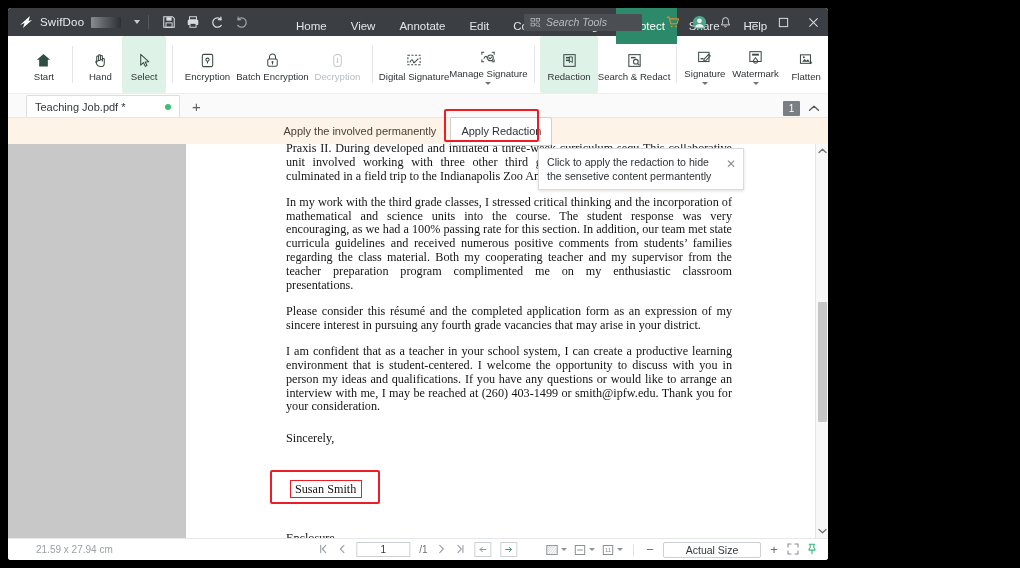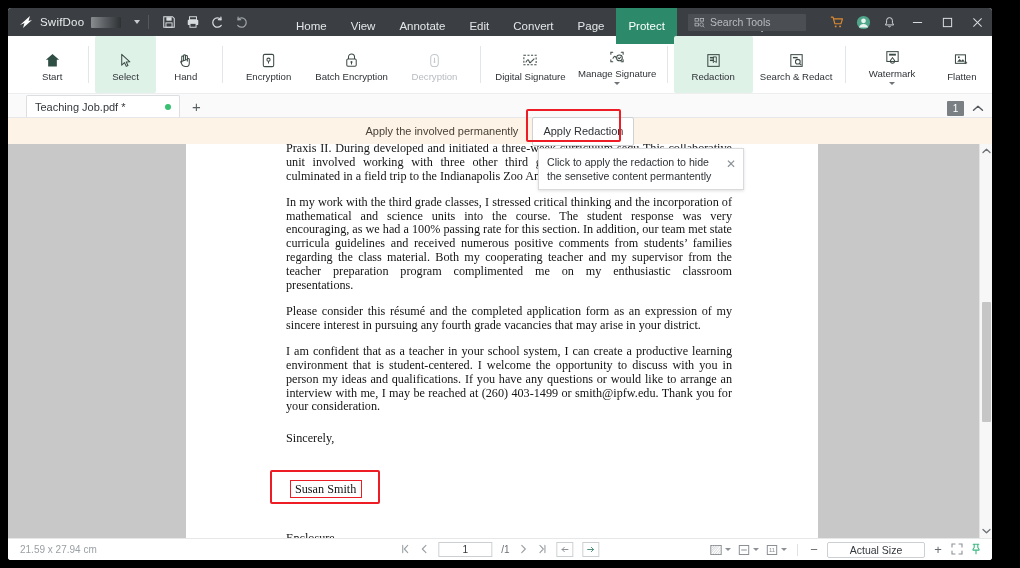--- a/index.html
+++ b/index.html
@@ -5,21 +5,21 @@
   * { box-sizing: border-box; margin: 0; padding: 0; }
   html, body {
     width: 1020px; height: 568px;
     background: #000;
     font-family: "Liberation Sans", sans-serif;
     overflow: hidden;
   }
   .app {
     position: absolute;
     left: 8px; top: 8px;
-    width: 984px; height: 552px;
+    width: 820px; height: 552px;
     background: #ffffff;
     border-radius: 3px;
     overflow: hidden;
     display: flex;
     flex-direction: column;
   }
 
   
   .titlebar {
     height: 28px;
@@ -60,21 +60,21 @@
     color:#e4e6e8; font-size: 11.5px; white-space: nowrap;
   }
   .menu-item.active { background:#2c8a6a; color:#ffffff; }
   .title-right {
     position:absolute; right: 0; top:0; height:28px;
     display:flex; align-items:center;
   }
   .search-tools {
     display:flex; align-items:center; gap:5px;
     background:#4b4f54; height:17px; padding: 0 8px 0 6px;
-    margin-right: 18px; border-radius:1px; width: 118px;
+    margin-right: 18px; border-radius:1px; width: 118px; font-style: italic;
   }
   .search-tools span { color:#b9bdc0; font-size: 10.5px; white-space:nowrap;}
   .tr-icon {
     width: 26px; height: 28px; display:flex; align-items:center; justify-content:center;
   }
   .win-btn {
     width: 30px; height: 28px; display:flex; align-items:center; justify-content:center;
   }
 
   
@@ -196,21 +196,21 @@
   .vs-thumb {
     position:absolute; left:2px; width:9px; top: 158px; height: 120px;
     background:#c6c6c6; border-radius:1px;
   }
 
   
   .status {
     height: 22px; flex: 0 0 22px; background:#ffffff; border-top:1px solid #e6e7e9;
     display:flex; align-items:center; position:relative;
   }
-  .dims { font-size:10px; color:#9aa0a4; padding-left:12px; }
+  .dims { font-size:10px; color:#9aa0a4; padding-left:28px; }
   .pager {
     position:absolute; left:50%; transform:translateX(-50%);
     display:flex; align-items:center; gap:9px;
   }
   .pg-ico { color:#9aa0a4; font-size:10.5px; line-height:1; }
   .pg-input {
     width: 54px; height:15px; border:1px solid #cdd0d3; background:#fff;
     font-size:10px; color:#33383c; text-align:center; line-height:13px;
   }
   .pg-total { font-size:10px; color:#6c7175; }
@@ -342,36 +342,36 @@
     <div class="rb">
       <span class="rb-ico">
         <svg width="17" height="17" viewBox="0 0 18 18">
             <path d="M9 2 L16 8.2 H13.6 V15.4 H4.4 V8.2 H2 Z" fill="#2f4f45"></path>
           </svg>
       </span>
       <span class="rb-lbl">Start</span>
     </div>
     <div class="rsep"></div>
 
+    <div class="rb">
+      <span class="rb-ico">
+        <svg width="17" height="17" viewBox="0 0 18 18">
+            <path d="M5 11V5.2a1 1 0 0 1 2 0V9m0-.2V4a1 1 0 0 1 2 0v5m0-.4V4.6a1 1 0 0 1 2 0V10m0-2.2a1 1 0 0 1 2 0v4c0 2.1-1.6 3.6-3.6 3.6H9c-2 0-3.4-1-4-2.6L4 10.6c-.3-.8.9-1.5 1.4-.7z" fill="none" stroke="#3c4a45" stroke-width="1.1" stroke-linejoin="round"></path>
+          </svg>
+      </span>
+      <span class="rb-lbl">Hand</span>
+    </div>
+
     <div class="rb sel">
       <span class="rb-ico">
         <svg width="17" height="17" viewBox="0 0 18 18">
             <path d="M5 2.5 L5 14 L7.9 11.2 L9.8 15.2 L11.6 14.3 L9.8 10.5 L13.6 10.4 Z" fill="none" stroke="#3c4a45" stroke-width="1.1" stroke-linejoin="round"></path>
           </svg>
       </span>
       <span class="rb-lbl">Select</span>
-    </div>
-
-    <div class="rb">
-      <span class="rb-ico">
-        <svg width="17" height="17" viewBox="0 0 18 18">
-            <path d="M5 11V5.2a1 1 0 0 1 2 0V9m0-.2V4a1 1 0 0 1 2 0v5m0-.4V4.6a1 1 0 0 1 2 0V10m0-2.2a1 1 0 0 1 2 0v4c0 2.1-1.6 3.6-3.6 3.6H9c-2 0-3.4-1-4-2.6L4 10.6c-.3-.8.9-1.5 1.4-.7z" fill="none" stroke="#3c4a45" stroke-width="1.1" stroke-linejoin="round"></path>
-          </svg>
-      </span>
-      <span class="rb-lbl">Hand</span>
     </div>
     <div class="rsep"></div>
 
     <div class="rb wide">
       <span class="rb-ico">
         <svg width="17" height="17" viewBox="0 0 18 18">
             <rect x="3.5" y="2.5" width="11" height="13" rx="1.6" fill="none" stroke="#3c4a45" stroke-width="1.1"></rect>
             <circle cx="9" cy="8.2" r="1.7" fill="none" stroke="#3c4a45" stroke-width="1.1"></circle>
             <path d="M9 9.9v2.2" stroke="#3c4a45" stroke-width="1.1"></path>
           </svg>
@@ -446,20 +446,31 @@
             <rect x="3" y="2.8" width="12" height="12.4" fill="none" stroke="#3c4a45" stroke-width="1.1"></rect>
             <rect x="5.2" y="5.2" width="5" height="1.5" fill="#3c4a45"></rect>
             <circle cx="10.4" cy="10.3" r="2.5" fill="none" stroke="#3c4a45" stroke-width="1.1"></circle>
             <path d="M12.3 12.2l1.8 1.8" stroke="#3c4a45" stroke-width="1.1"></path>
           </svg>
       </span>
       <span class="rb-lbl">Search &amp; Redact</span>
     </div>
     <div class="rsep"></div>
 
+    <div class="rb">
+      <span class="rb-ico">
+        <svg width="17" height="17" viewBox="0 0 18 18">
+            <rect x="2.8" y="3.5" width="11" height="9.8" fill="none" stroke="#3c4a45" stroke-width="1.1"></rect>
+            <rect x="4.8" y="9.6" width="3.2" height="1.4" fill="#3c4a45"></rect>
+            <path d="M8.6 10.8l4.8-5 1.7 1.6-4.8 5-2.1.5z" fill="none" stroke="#3c4a45" stroke-width="1.1" stroke-linejoin="round"></path>
+          </svg>
+      </span>
+      <span class="rb-lbl">Signature</span>
+      <span class="rb-caret"></span>
+    </div>
 
     <div class="rb wide">
       <span class="rb-ico">
         <svg width="17" height="17" viewBox="0 0 18 18">
             <rect x="3" y="2.8" width="12" height="10.4" fill="none" stroke="#3c4a45" stroke-width="1.1"></rect>
             <rect x="5.4" y="5" width="7.2" height="2" fill="#3c4a45"></rect>
             <path d="M9 9.2c1.5 1.7 2.3 2.6 2.3 3.6a2.3 2.3 0 1 1-4.6 0c0-1 .8-1.9 2.3-3.6z" fill="none" stroke="#3c4a45" stroke-width="1.1"></path>
           </svg>
       </span>
       <span class="rb-lbl">Watermark</span>

